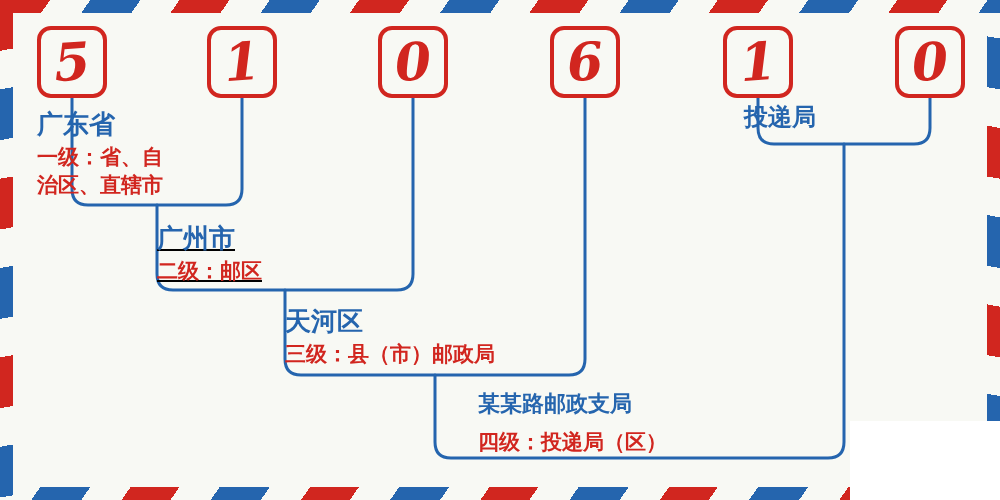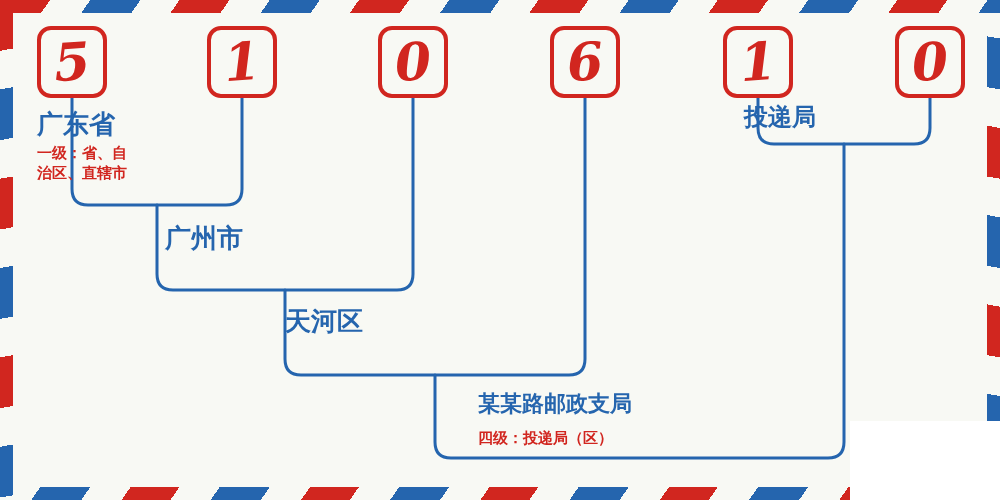--- a/index.html
+++ b/index.html
@@ -66,25 +66,25 @@
 
   
   .level{position:absolute;text-align:left;}
   .lvl-title{
     font-family:"Liberation Serif","DejaVu Serif",serif;
     font-weight:bold;color:var(--blue);
     font-size:26px;line-height:1.15;margin-bottom:3px;
   }
   .lvl-desc{
     font-weight:bold;color:var(--red);
-    font-size:15px;line-height:1.35;
+    font-size:21px;line-height:1.35;
     white-space:pre-line;
   }
   .lvl1{left:37px;top:110px;width:240px;}
-  .lvl2{left:165px;top:224px;width:240px;}
+  .lvl2{left:157px;top:224px;width:240px;text-decoration:underline;}
   .lvl3{left:285px;top:307px;width:348px;}
   .lvl4{left:478px;top:391px;width:320px;}
   .lvl4 .lvl-title{font-size:22px;margin-bottom:12px;}
   .delivery{left:744px;top:104px;width:200px;}
   .delivery .lvl-title{font-size:24px;}
 
   
   .badge{
     position:absolute;left:33px;top:417px;width:226px;height:46px;
     background:var(--badge-bg);border-radius:10px;
@@ -137,24 +137,26 @@
   </div>
 
   <div class="level lvl1">
     <div class="lvl-title">广东省</div>
     <div class="lvl-desc">一级：省、自
 治区、直辖市</div>
   </div>
 
   <div class="level lvl2">
     <div class="lvl-title">广州市</div>
+    <div class="lvl-desc">二级：邮区</div>
   </div>
 
   <div class="level lvl3">
     <div class="lvl-title">天河区</div>
+    <div class="lvl-desc">三级：县（市）邮政局</div>
   </div>
 
   <div class="level delivery">
     <div class="lvl-title">投递局</div>
   </div>
 
   <div class="level lvl4">
     <div class="lvl-title">某某路邮政支局</div>
     <div class="lvl-desc">四级：投递局（区）</div>
   </div>

